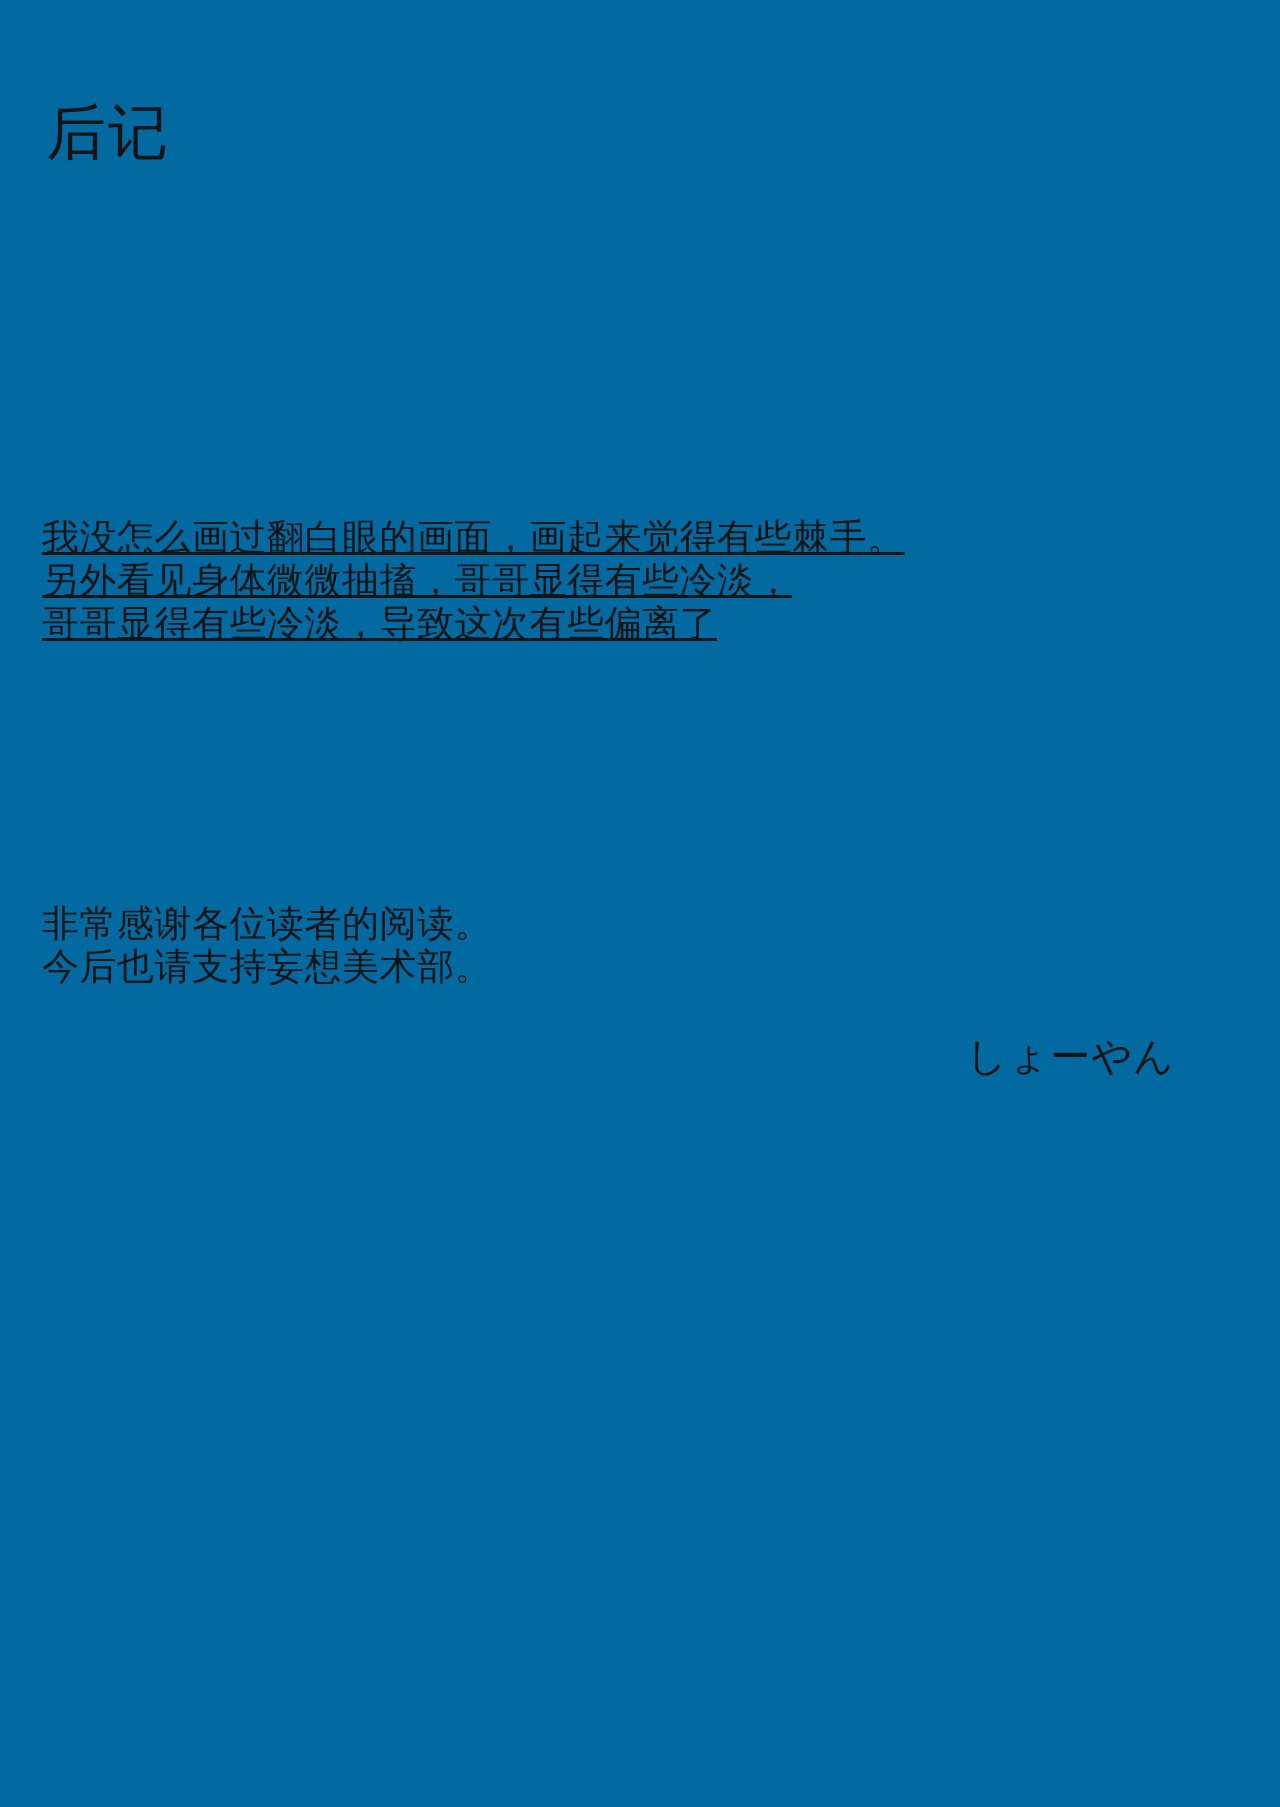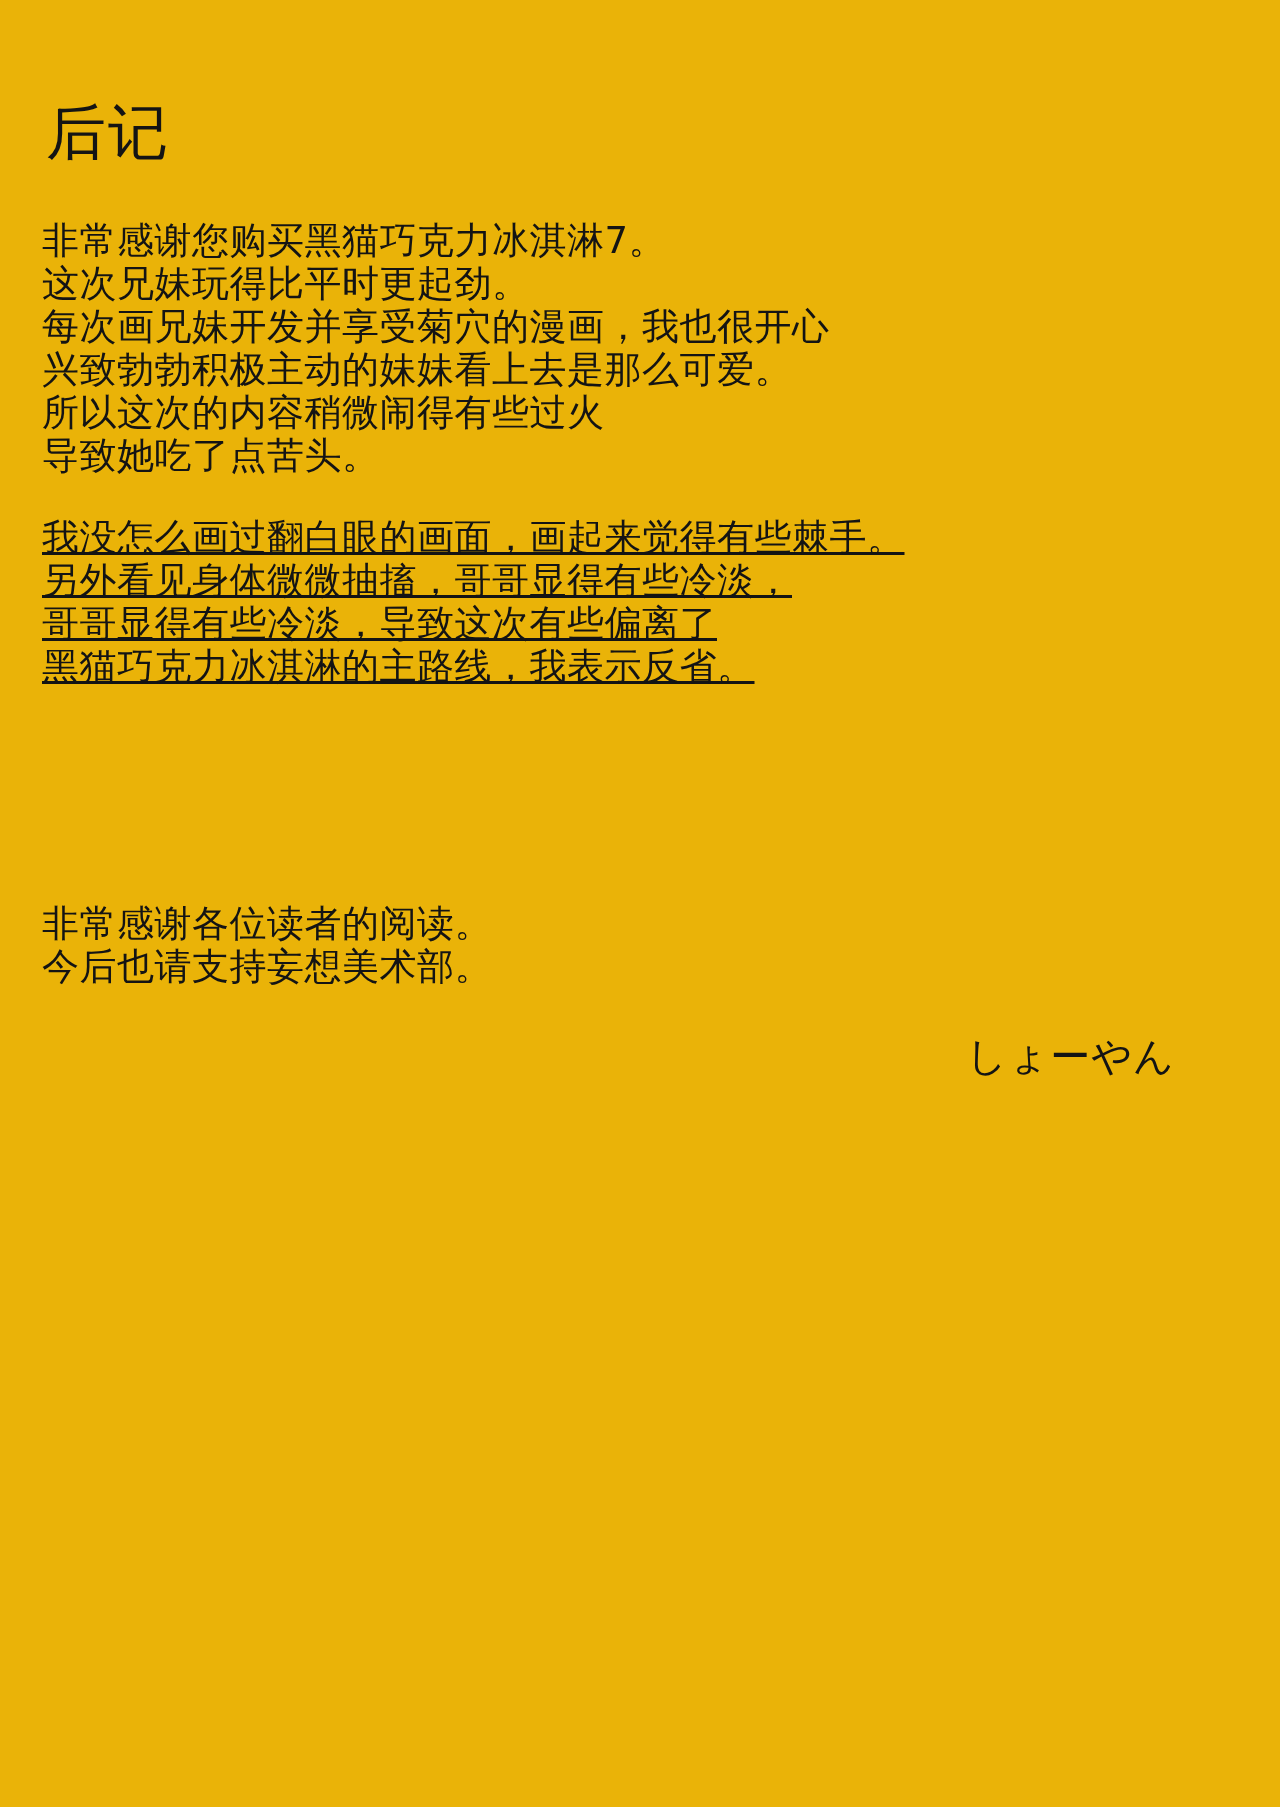--- a/index.html
+++ b/index.html
@@ -51,38 +51,29 @@
     right: 105px;
     font-size: 40px;
     line-height: 48px;
     letter-spacing: 1px;
     text-align: center;
   }
 </style>
 </head>
 <body>
 
-<div class="page" style="background: #eab308; color: rgb(20, 20, 20);">
+<div class="page" style="background: #0369a1; color: rgb(20, 20, 20);">
 
   <h1 class="page-title">后记</h1>
 
-  <div class="paragraph para-1">
-    <div class="line">非常感谢您购买黑猫巧克力冰淇淋7。</div>
-    <div class="line">这次兄妹玩得比平时更起劲。</div>
-    <div class="line">每次画兄妹开发并享受菊穴的漫画，我也很开心</div>
-    <div class="line">兴致勃勃积极主动的妹妹看上去是那么可爱。</div>
-    <div class="line">所以这次的内容稍微闹得有些过火</div>
-    <div class="line">导致她吃了点苦头。</div>
-  </div>
 
   <div class="paragraph para-2">
     <div class="line">我没怎么画过翻白眼的画面，画起来觉得有些棘手。</div>
     <div class="line">另外看见身体微微抽搐，哥哥显得有些冷淡，</div>
     <div class="line">哥哥显得有些冷淡，导致这次有些偏离了</div>
-    <div class="line">黑猫巧克力冰淇淋的主路线，我表示反省。</div>
   </div>
 
 
   <div class="paragraph para-4">
     <div class="line">非常感谢各位读者的阅读。</div>
     <div class="line">今后也请支持妄想美术部。</div>
   </div>
 
   <div class="signature">しょーやん</div>
 

